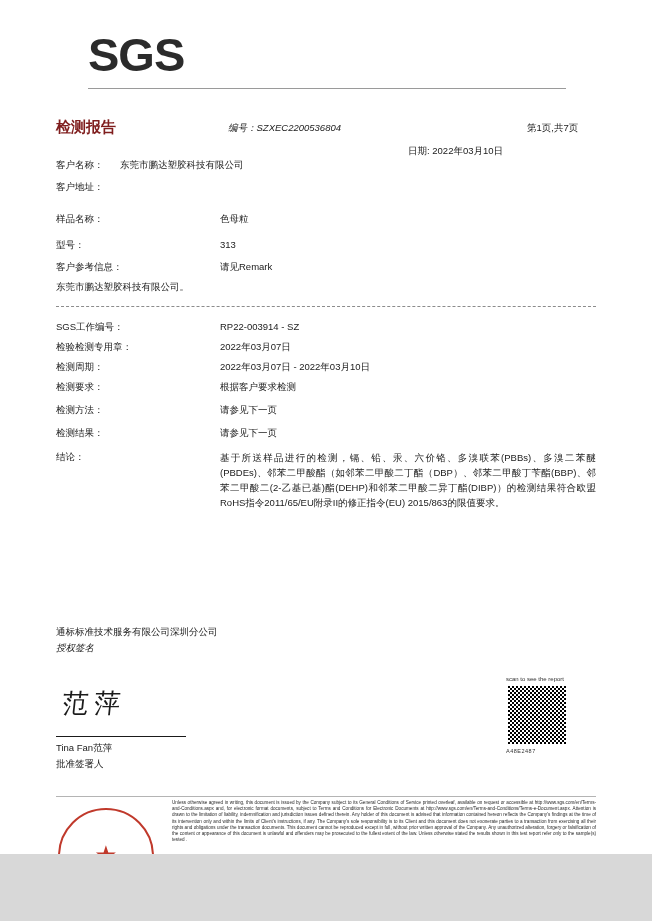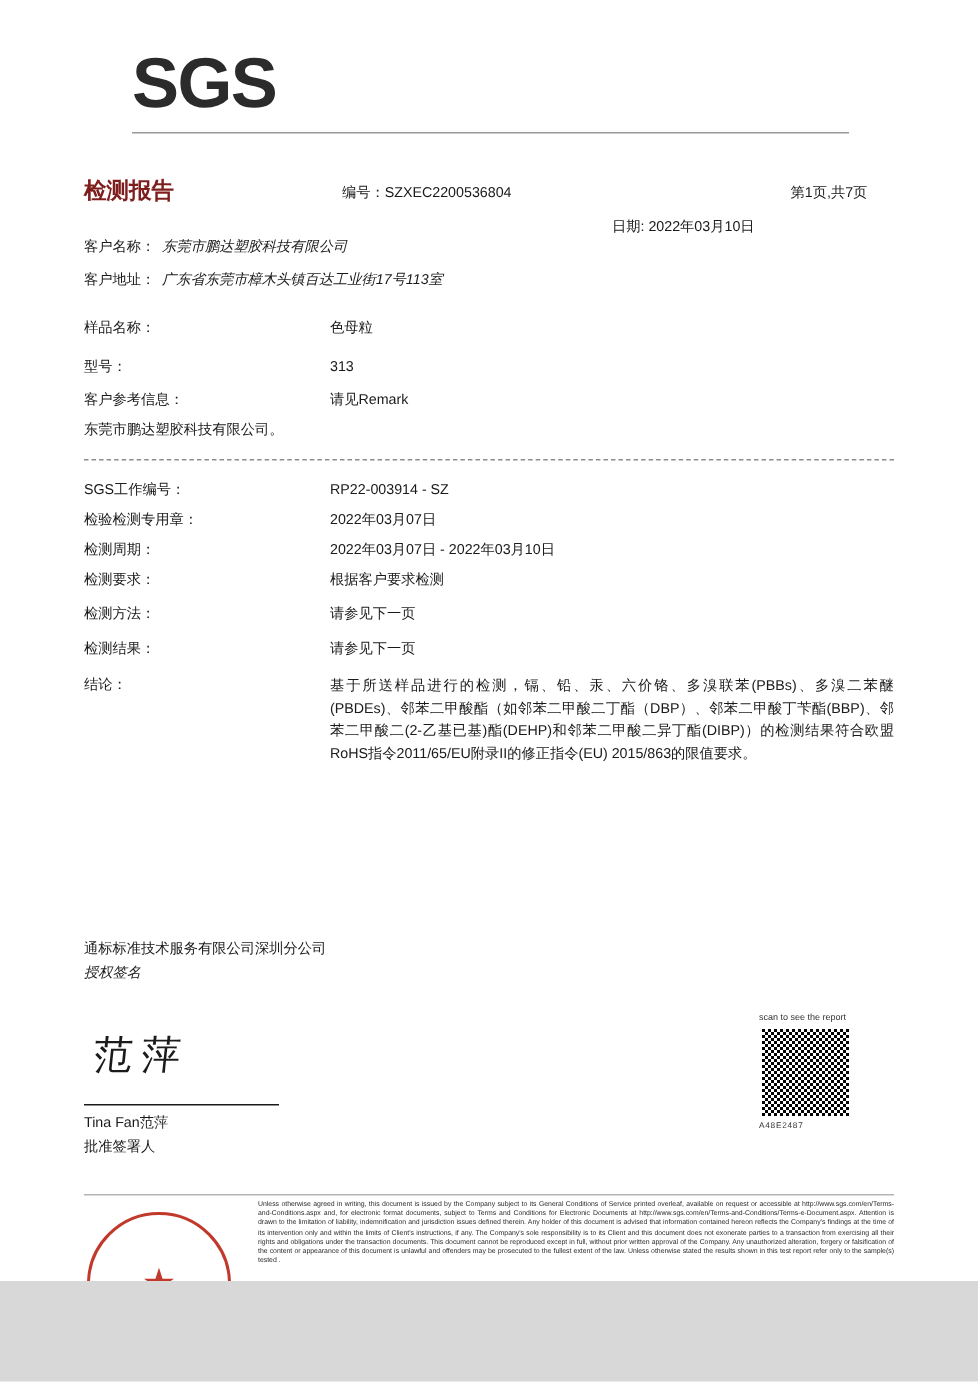--- a/index.html
+++ b/index.html
@@ -45,20 +45,21 @@
     font-size: 15px;
     font-weight: bold;
     color: #7f1d1d;
   }
   .hdr-no {
     position: absolute;
     left: 228px;
     top: 122px;
     font-size: 9.5px;
     color: #1a1a1a;
+    font-style: italic;
   }
   .hdr-date {
     position: absolute;
     left: 408px;
     top: 122px;
     font-size: 9.5px;
     color: #1a1a1a;
     margin-top: 23px;
   }
   .hdr-page {
@@ -70,21 +71,21 @@
   }
 
   
   .field {
     position: absolute;
     font-size: 9.5px;
     color: #1a1a1a;
     line-height: 14px;
   }
   .field-label { left: 56px; }
-  .field-value { left: 108px; font-style: italic; }
+  .field-value { left: 120px; }
   .field-value-b { left: 220px; }
 
   .sep {
     position: absolute;
     left: 56px;
     width: 540px;
     border-top: 1px dashed #8c8c8c;
   }
 
   .conclusion {
@@ -272,21 +273,20 @@
 
   <div class="report-title">检测报告</div>
   <div class="hdr-no">编号：SZXEC2200536804</div>
   <div class="hdr-date">日期: 2022年03月10日</div>
   <div class="hdr-page">第1页,共7页</div>
 
   <div class="field field-label" style="top:158px">客户名称：</div>
   <div class="field field-value" style="top:158px">东莞市鹏达塑胶科技有限公司</div>
 
   <div class="field field-label" style="top:180px">客户地址：</div>
-  <div class="field field-value" style="top:180px">广东省东莞市樟木头镇百达工业街17号113室</div>
 
   <div class="field field-label" style="top:212px">样品名称：</div>
   <div class="field field-value-b" style="top:212px">色母粒</div>
 
   <div class="field field-label" style="top:238px">型号：</div>
   <div class="field field-value-b" style="top:238px">313</div>
 
   <div class="field field-label" style="top:260px">客户参考信息：</div>
   <div class="field field-value-b" style="top:260px">请见Remark</div>
 

